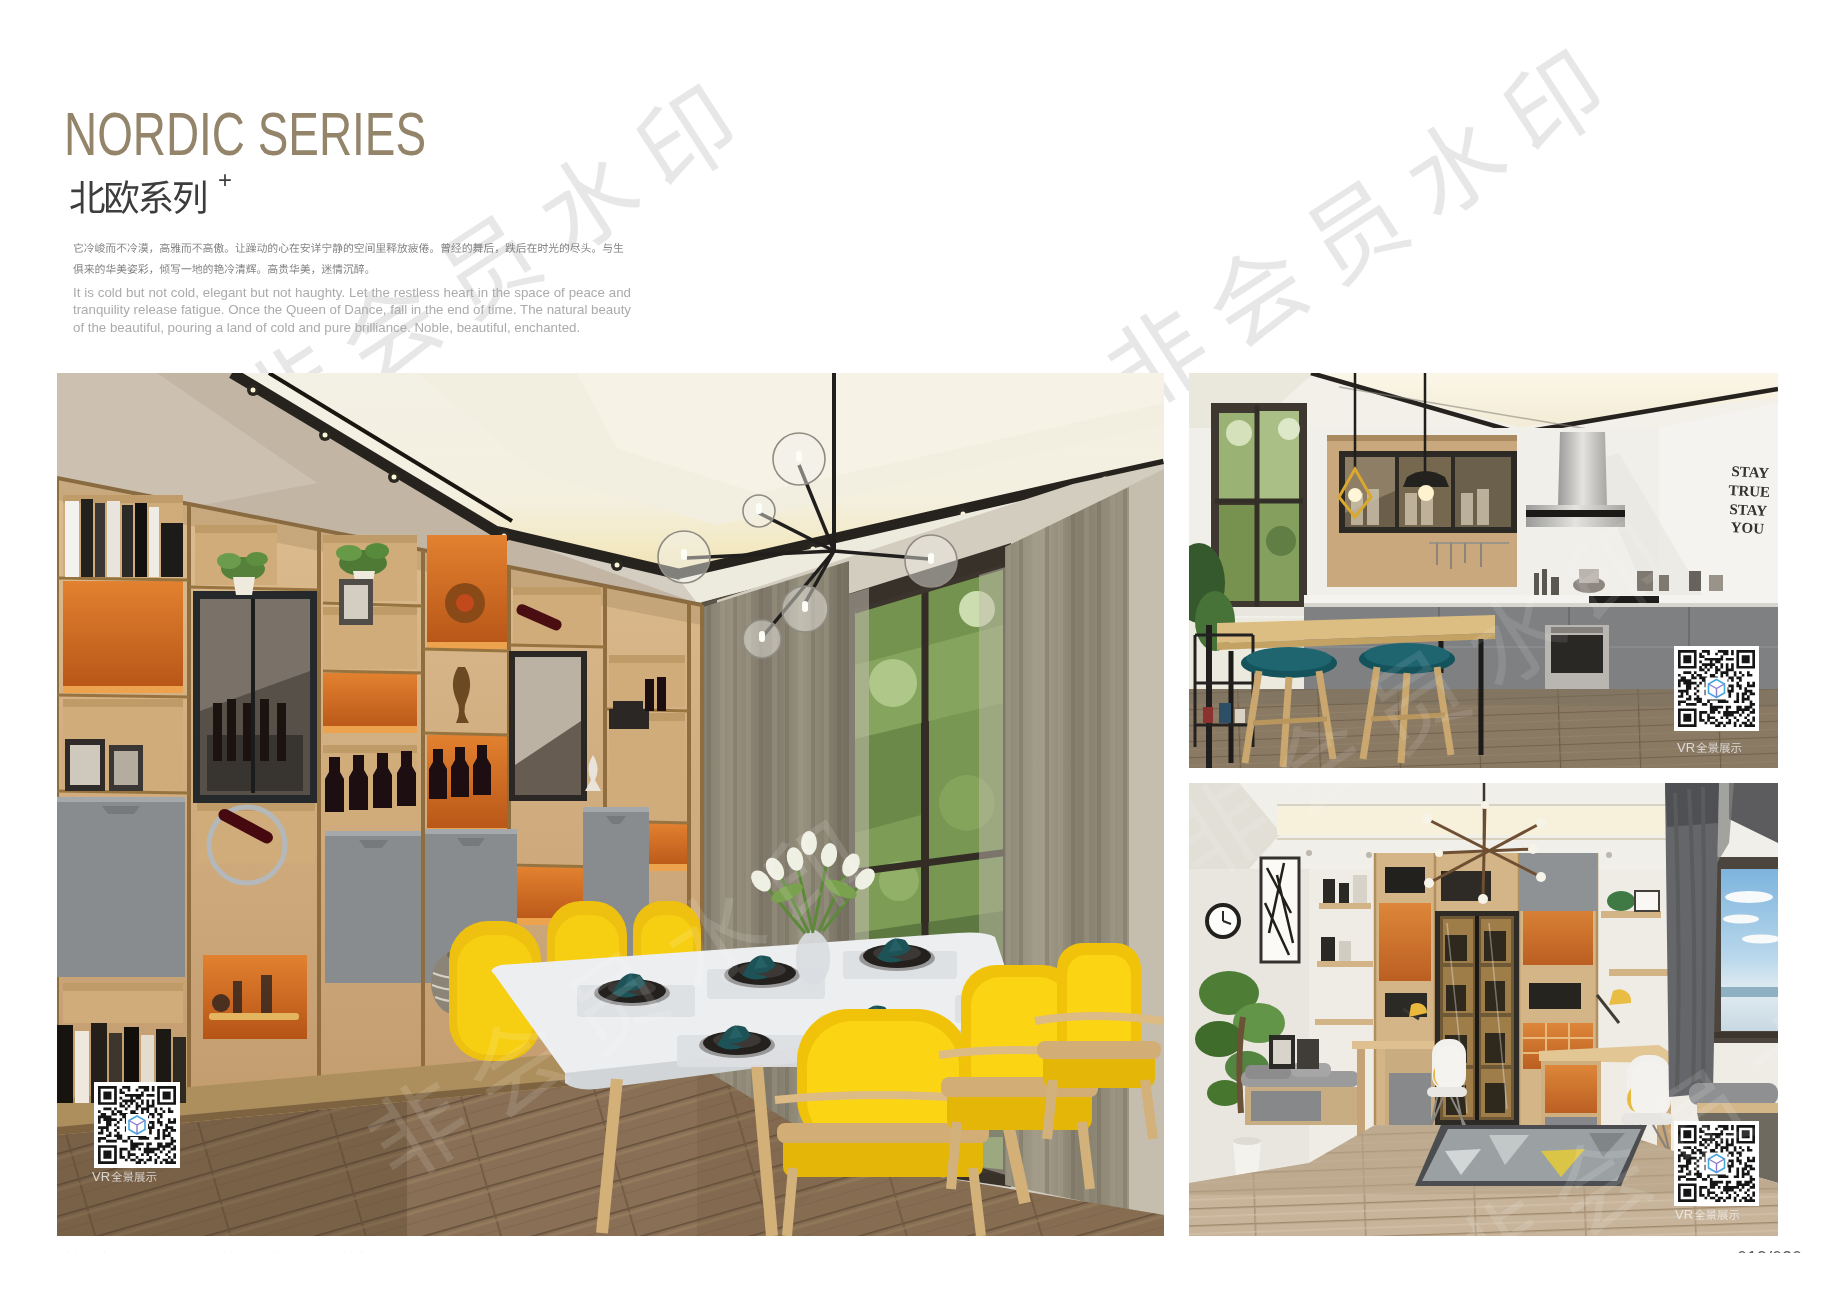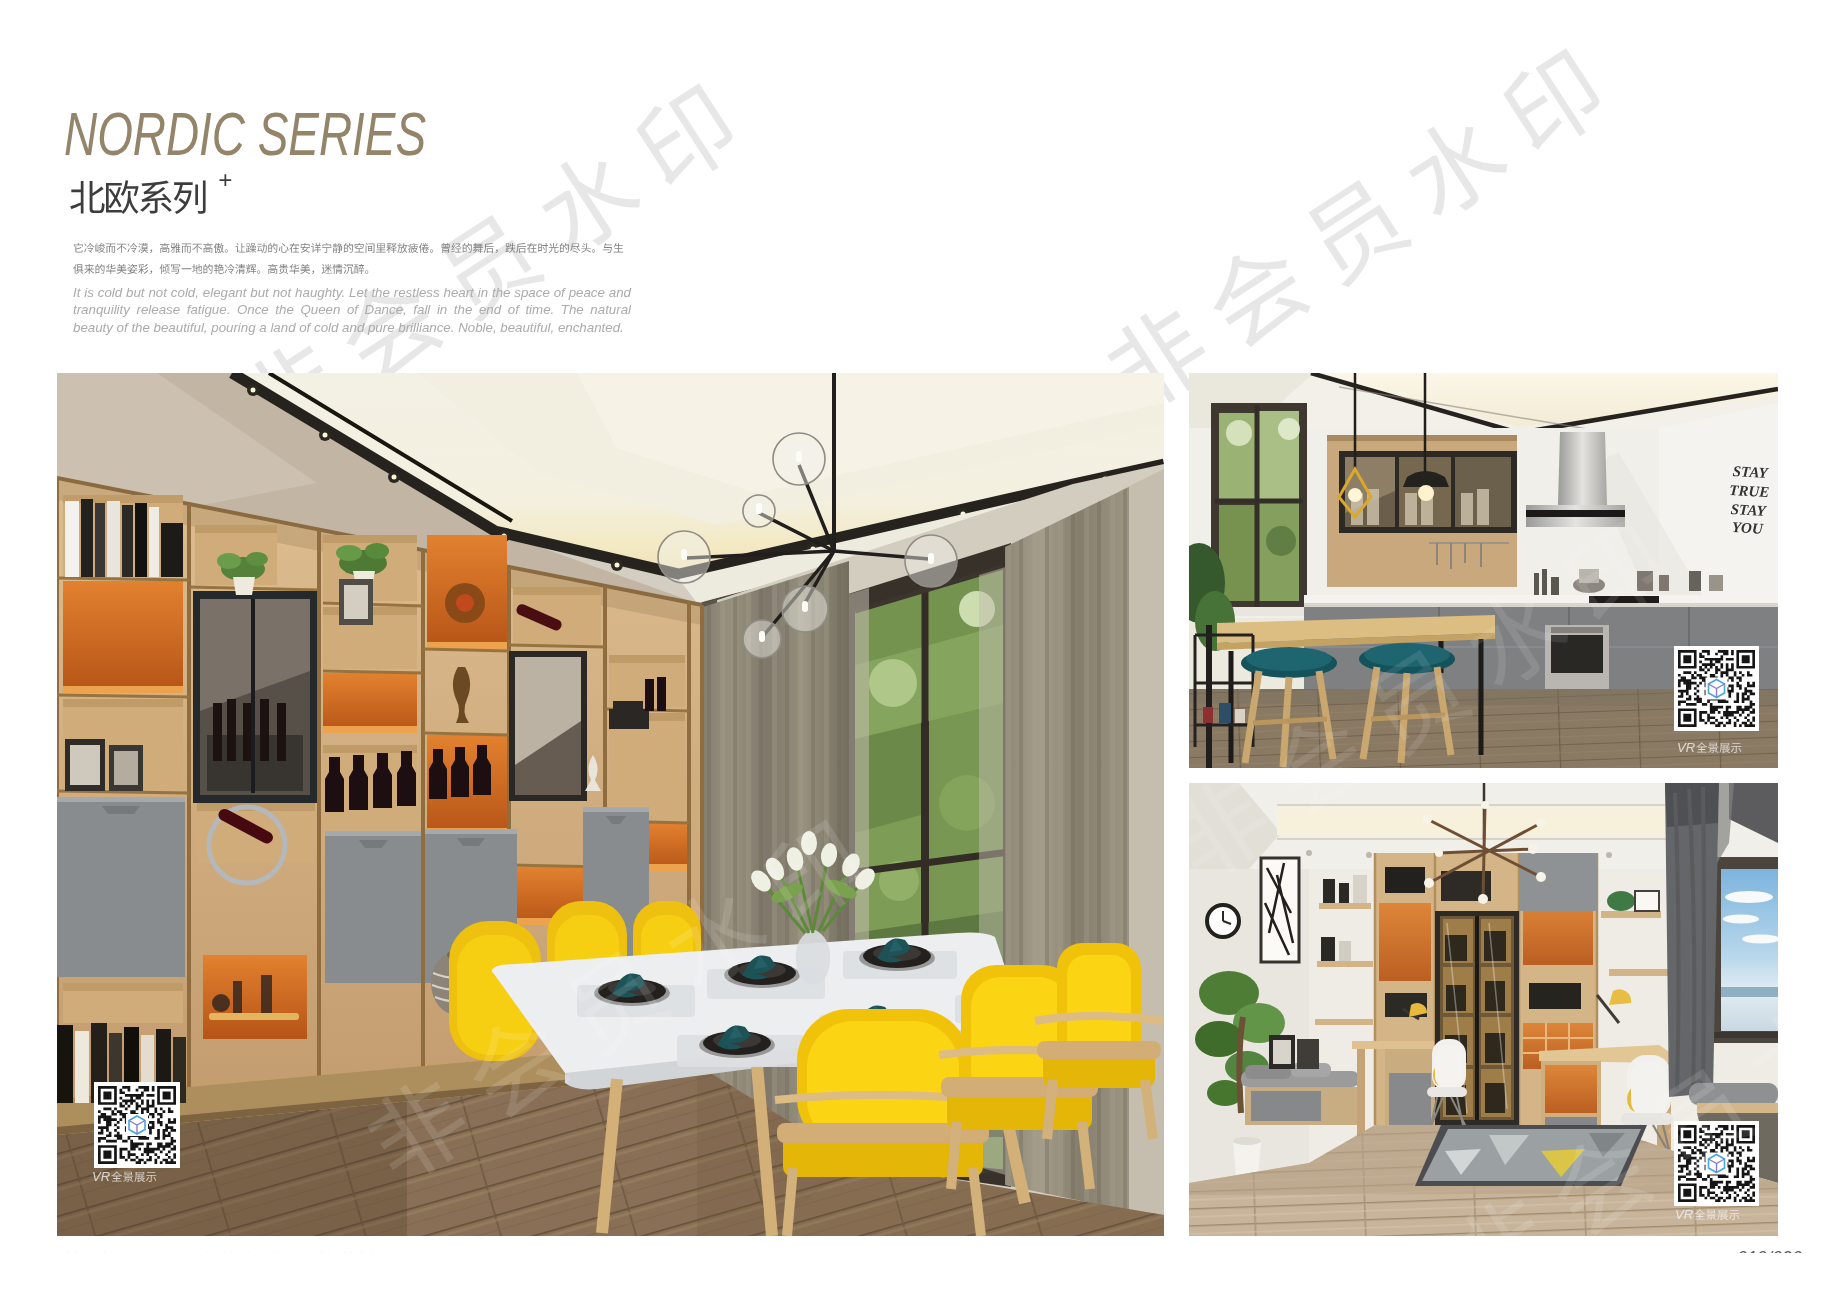--- a/index.html
+++ b/index.html
@@ -1,15 +1,15 @@
 <!DOCTYPE html>
 <html><head><meta charset="utf-8">
 <style>
 html,body{margin:0;padding:0;background:#fff;}
-#page{position:relative;width:1836px;height:1253px;background:#ffffff;overflow:hidden;font-family:"Liberation Sans",sans-serif;font-style:italic;}
+#page{position:relative;width:1836px;height:1253px;background:#ffffff;overflow:hidden;font-family:"Liberation Sans",sans-serif;}
 .abs{position:absolute;}
 </style></head>
 <body>
 <div id="page">
 <svg width="0" height="0" style="position:absolute">
       <defs>
         <path id="wm" d="M55.6 -80.2V7.7H63.0V-15.4H92.0V-22.5H63.0V-37.5H88.3V-44.4H63.0V-58.9H90.3V-66.0H63.0V-80.2ZM5.4 -22.6V-15.5H33.9V7.6H41.3V-80.3H33.9V-66.0H7.6V-58.9H33.9V-44.4H9.1V-37.5H33.9V-22.6Z M133.1 5.6C136.7 4.2 142.1 3.8 193.0 -0.5C195.2 2.4 197.1 5.2 198.4 7.6L204.9 3.6C200.7 -3.6 191.5 -13.9 182.9 -21.6L176.8 -18.3C180.6 -14.9 184.4 -10.8 187.9 -6.8L144.2 -3.5C151.0 -9.8 157.8 -17.5 163.8 -25.3H206.1V-32.4H126.5V-25.3H154.0C147.8 -16.8 140.5 -9.2 137.9 -6.9C134.9 -4.1 132.7 -2.3 130.6 -1.8C131.4 0.1 132.7 3.9 133.1 5.6ZM166.4 -80.6C157.7 -67.8 140.8 -55.6 122.0 -47.6C123.8 -46.3 126.3 -43.2 127.3 -41.4C132.9 -44.0 138.3 -46.8 143.3 -50.0V-44.2H189.1V-50.9H144.6C152.8 -56.3 160.2 -62.3 166.3 -68.9C172.0 -63.0 180.1 -56.4 189.1 -50.9C194.3 -47.6 199.9 -44.7 205.4 -42.5C206.5 -44.4 208.9 -47.4 210.4 -48.9C194.9 -54.2 179.2 -64.7 170.4 -73.8L173.3 -77.7Z M261.7 -70.1H306.6V-59.1H261.7ZM254.2 -76.3V-52.9H314.4V-76.3ZM279.7 -31.4V-22.6C279.7 -15.0 277.0 -4.7 242.3 2.1C244.0 3.6 246.2 6.4 247.0 8.1C282.9 0.0 287.4 -12.4 287.4 -22.5V-31.4ZM286.8 -6.2C298.5 -2.2 314.2 4.0 322.2 8.1L325.9 1.9C317.6 -2.0 301.8 -7.9 290.3 -11.5ZM250.9 -44.3V-8.8H258.3V-37.5H310.5V-9.5H318.2V-44.3Z M360.8 -56.1V-48.8H384.4C379.8 -29.8 369.9 -15.3 357.7 -7.3C359.5 -6.2 362.4 -3.5 363.6 -1.7C377.1 -11.3 388.4 -29.4 393.1 -54.5L388.4 -56.4L387.0 -56.1ZM432.4 -62.6C427.7 -56.1 420.1 -47.5 413.8 -41.6C410.8 -46.6 408.1 -51.8 406.0 -57.2V-80.4H398.4V-2.1C398.4 -0.5 397.8 -0.1 396.2 0.0C394.7 0.1 389.7 0.1 384.1 -0.1C385.3 2.1 386.5 5.7 386.9 7.8C394.3 7.8 399.0 7.6 402.0 6.2C404.9 5.0 406.0 2.7 406.0 -2.2V-42.7C414.8 -25.3 427.2 -10.2 442.2 -2.3C443.5 -4.4 445.9 -7.4 447.6 -8.9C436.0 -14.3 425.5 -24.3 417.4 -36.2C424.1 -41.9 432.6 -50.6 439.0 -58.0Z M480.9 -3.6C483.3 -5.1 487.1 -6.2 515.9 -13.7C515.6 -15.3 515.4 -18.2 515.4 -20.4L489.2 -14.1V-39.7H515.8V-46.8H489.2V-64.8C498.4 -67.0 508.3 -69.8 515.7 -73.0L509.9 -78.7C503.4 -75.4 491.9 -71.8 481.9 -69.4V-17.6C481.9 -13.8 479.5 -11.9 477.8 -11.0C478.9 -9.2 480.4 -5.5 480.9 -3.6ZM523.2 -73.9V7.5H530.4V-66.7H552.5V-16.7C552.5 -15.3 552.1 -14.8 550.5 -14.7C548.9 -14.7 543.7 -14.7 537.8 -14.9C538.9 -12.8 540.3 -9.3 540.6 -7.1C547.7 -7.1 552.8 -7.3 555.8 -8.6C558.9 -9.9 559.7 -12.5 559.7 -16.6V-73.9Z"></path>
       </defs>
     </svg>
 

